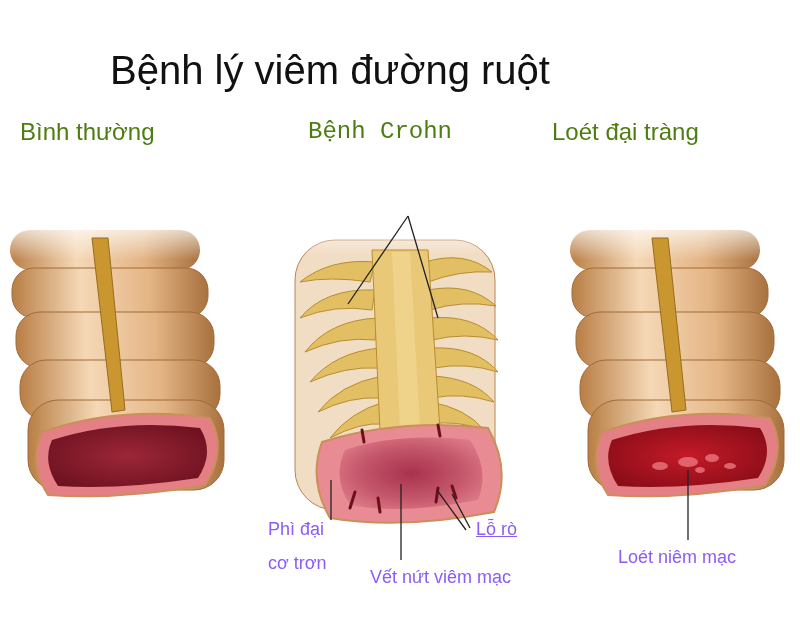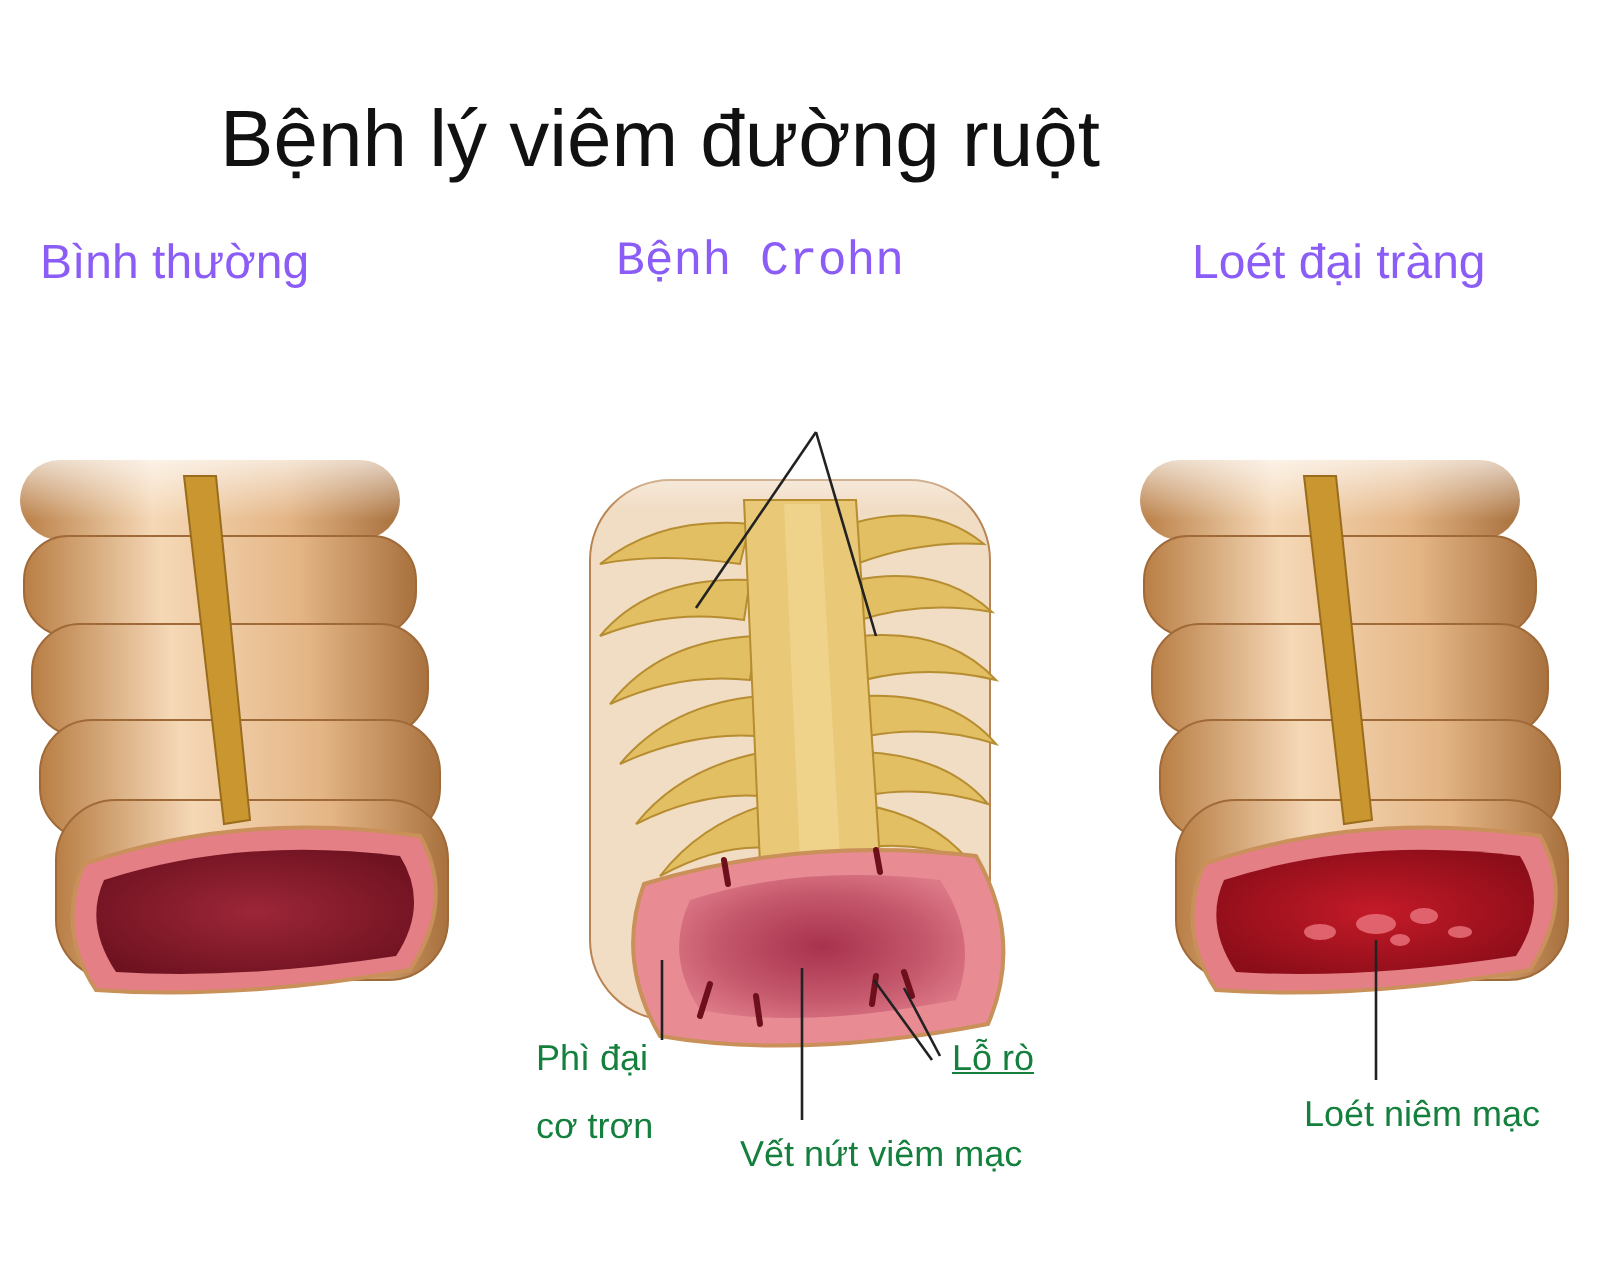--- a/index.html
+++ b/index.html
@@ -1,31 +1,31 @@
 <!DOCTYPE html>
 <html><head>
 <meta charset="utf-8">
 <style>
   html, body { margin:0; padding:0; background:#ffffff; }
   body { width:800px; height:640px; position:relative; overflow:hidden;
          font-family:"Liberation Sans", sans-serif; color:#111; }
   .title { position:absolute; left:0; width:660px; top:46px; text-align:center;
            font-size:40px; line-height:48px; color:#111; }
-  .panel-label { position:absolute; top:117px; font-size:24px; line-height:30px; color:#8b5cf6; white-space:nowrap; }
-  .annot { position:absolute; font-size:18px; line-height:22px; color:#15803d; white-space:nowrap; }
+  .panel-label { position:absolute; top:117px; font-size:24px; line-height:30px; color:#4d7c0f; white-space:nowrap; }
+  .annot { position:absolute; font-size:18px; line-height:22px; color:#8b5cf6; white-space:nowrap; }
   svg.art { position:absolute; left:0; top:0; }
 </style>
 </head>
 <body>
 
 <div class="title">Bệnh lý viêm đường ruột</div>
 
 <div class="panel-label" style="left:20px;">Bình thường</div>
 <div class="panel-label" style="left:308px;font-family:Liberation Mono, monospace;">Bệnh Crohn</div>
-<div class="panel-label" style="left:596px;text-align:center;">Loét đại tràng</div>
+<div class="panel-label" style="left:552px;text-align:center;">Loét đại tràng</div>
 
 <svg class="art" width="800" height="640" viewBox="0 0 800 640">
   <defs>
     <linearGradient id="seg" x1="0" y1="0" x2="1" y2="0">
       <stop offset="0" stop-color="#b97e45"></stop>
       <stop offset="0.35" stop-color="#f5d8b6"></stop>
       <stop offset="0.7" stop-color="#e4b585"></stop>
       <stop offset="1" stop-color="#a8713e"></stop>
     </linearGradient>
     <linearGradient id="fade" x1="0" y1="0" x2="0" y2="1">
@@ -120,13 +120,13 @@
       <ellipse cx="700" cy="470" rx="5" ry="3"></ellipse>
     </g>
     <line x1="688" y1="470" x2="688" y2="540" stroke="#222" stroke-width="1.3"></line>
   </g>
 </svg>
 
 <div class="annot" style="left:268px; top:518px;">Phì đại</div>
 <div class="annot" style="left:268px; top:552px;">cơ trơn</div>
 <div class="annot" style="left:370px; top:566px;">Vết nứt viêm mạc</div>
 <div class="annot" style="left:476px; top:518px;text-decoration:underline;">Lỗ rò</div>
-<div class="annot" style="left:652px; top:546px;">Loét niêm mạc</div>
+<div class="annot" style="left:618px; top:546px;">Loét niêm mạc</div>
 
 </body></html>

